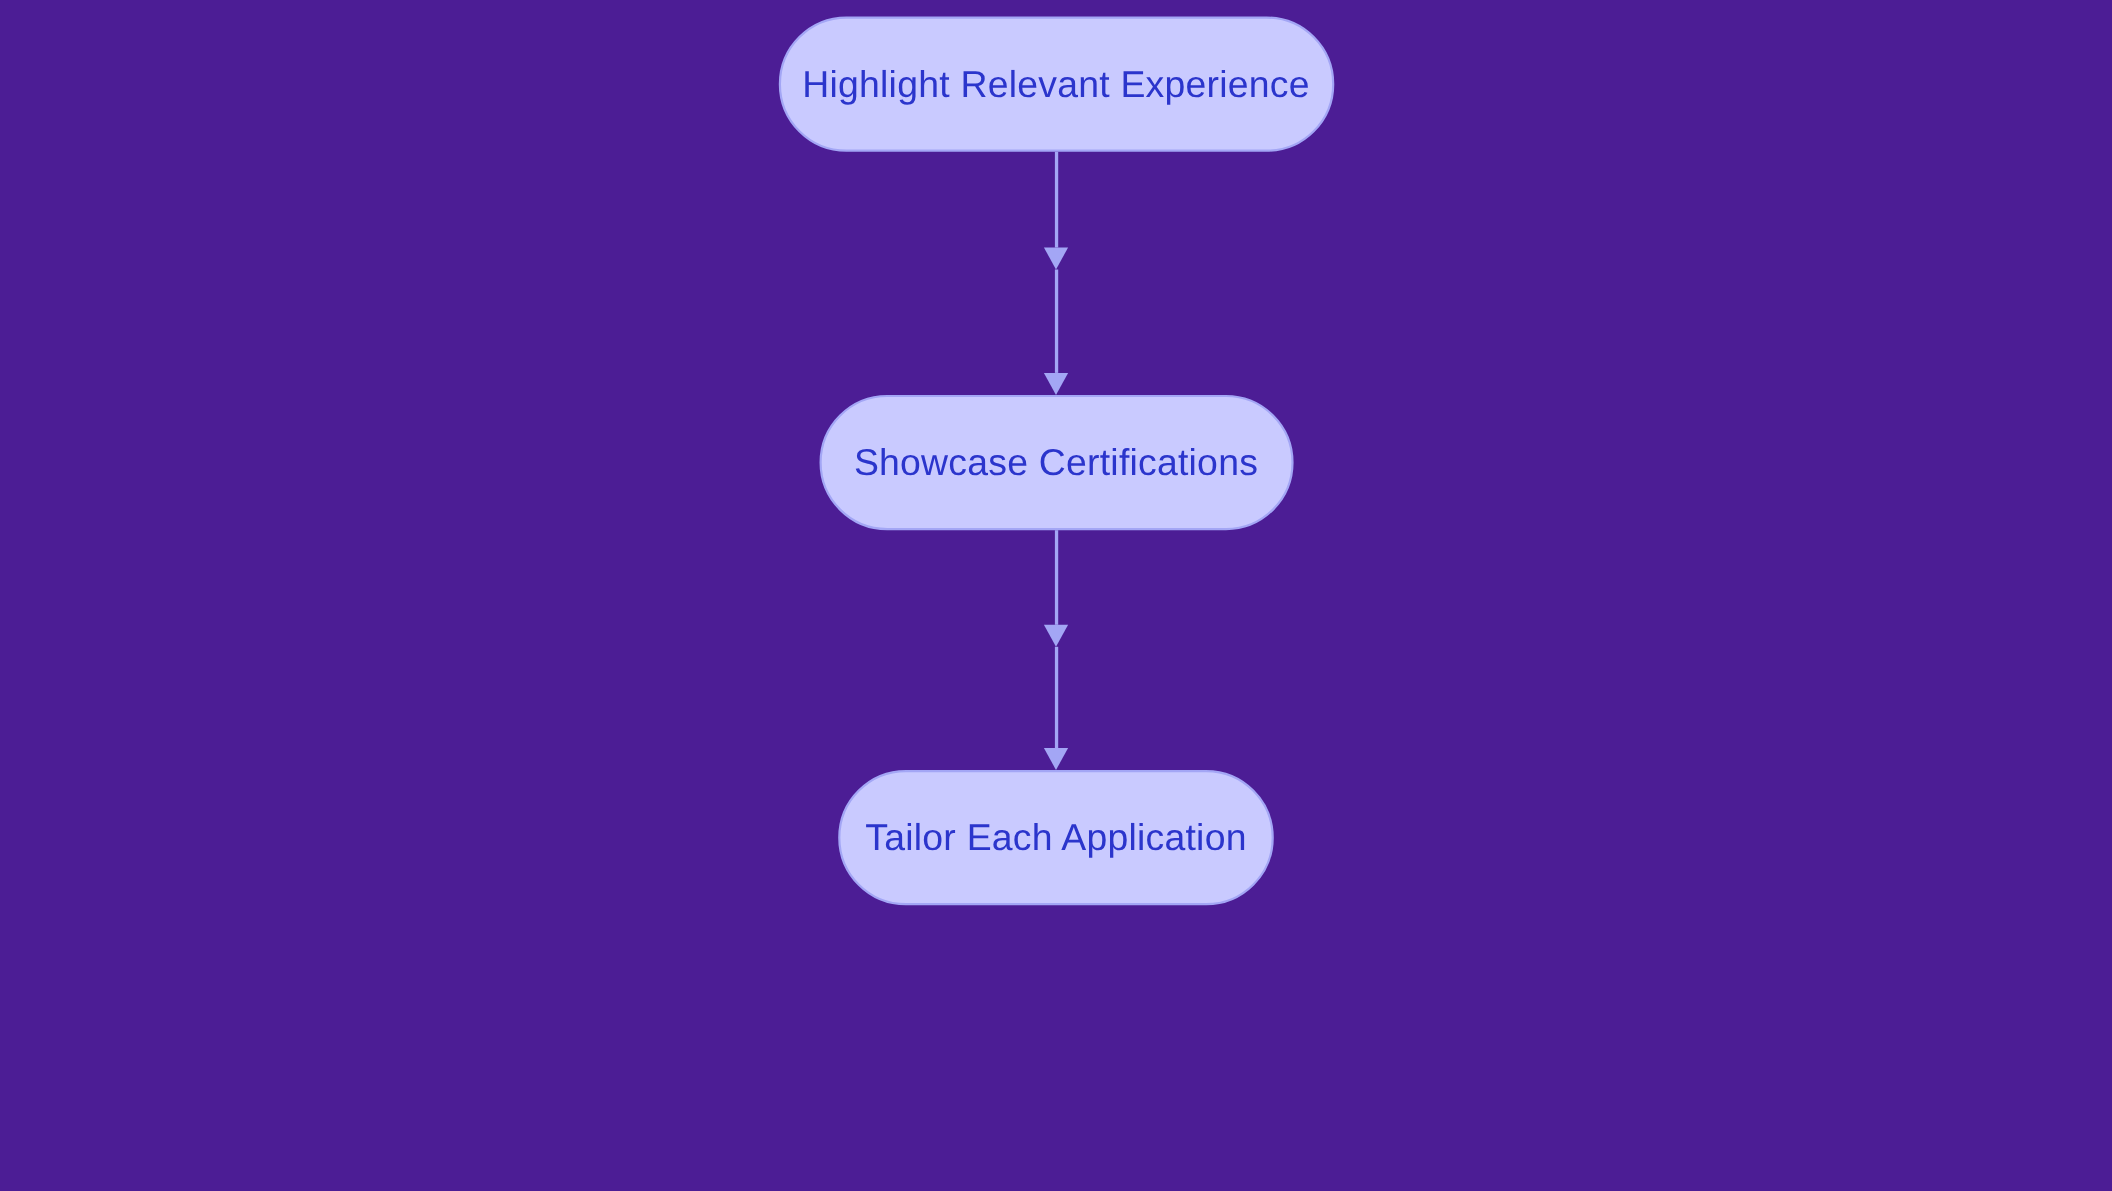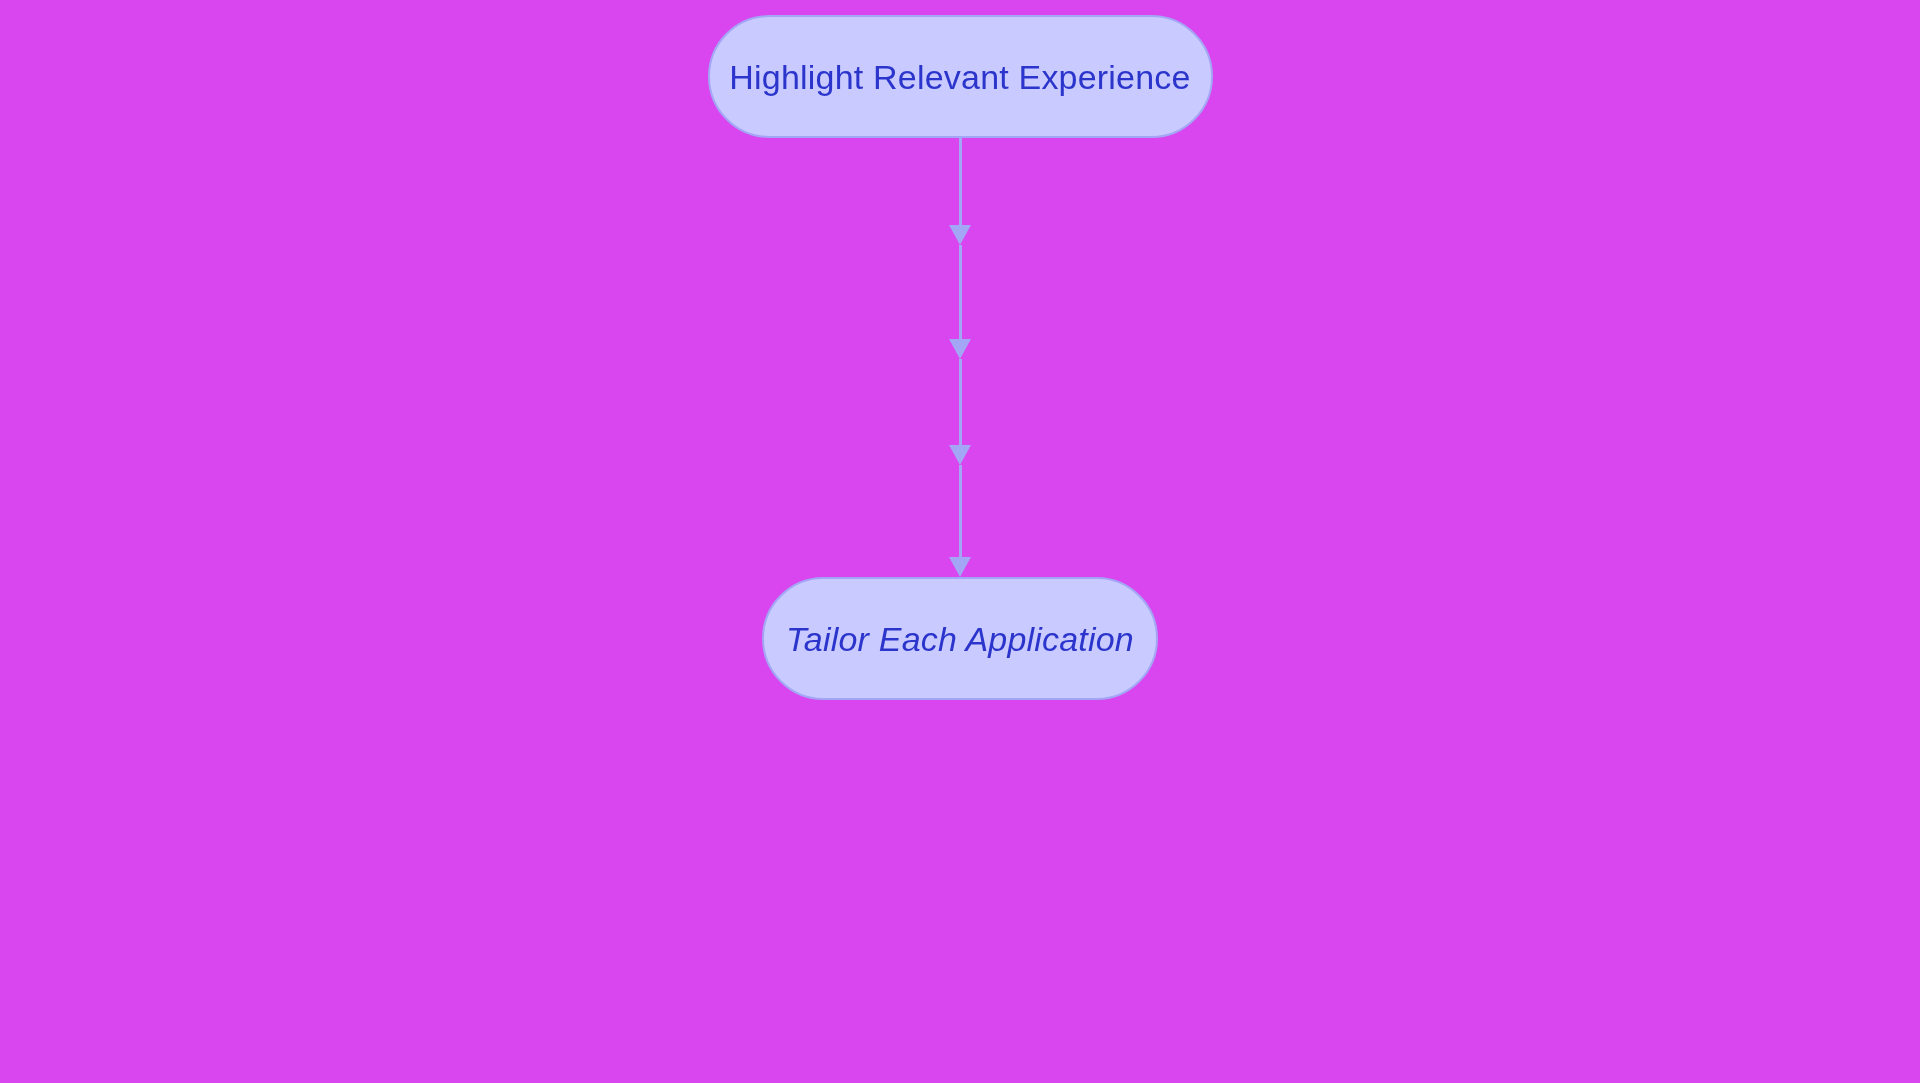--- a/index.html
+++ b/index.html
@@ -12,21 +12,21 @@
     height: 1083px;
     background: #ffffff;
     font-family: "Liberation Sans", sans-serif;
     overflow: hidden;
   }
 
   #flowchart {
     position: relative;
     width: 1920px;
     height: 1083px;
-    background: #d946ef;
+    background: #4c1d95;
   }
 
   
   .flow-stack {
     position: absolute;
     left: 0;
     top: 0;
     width: 1920px;
     height: 1083px;
     display: flex;
@@ -78,21 +78,21 @@
     border-right: 11px solid transparent;
     border-top: 20px solid #a3a6f5;
     flex: 0 0 auto;
   }
 
   
   .node-0 { width: 505px; height: 123px; margin-top: 15px; }
   .node-1 { width: 280px; height: 123px; }
   .node-2 { width: 431px; height: 123px; }
   .node-3 { width: 410px; height: 123px; }
-  .node-4 { width: 396px; height: 123px; font-style: italic; }
+  .node-4 { width: 396px; height: 123px; }
 
   .conn-0 { height: 107px; }
   .conn-1 { height: 114px; }
   .conn-2 { height: 106px; }
   .conn-3 { height: 112px; }
 </style>
 </head>
 <body>
 
 <div id="flowchart">
@@ -106,20 +106,23 @@
       <div class="connector-line"></div>
       <div class="connector-head"></div>
     </div>
 
 
     <div class="connector conn-1">
       <div class="connector-line"></div>
       <div class="connector-head"></div>
     </div>
 
+    <div class="node node-2">
+      <span class="node-label">Showcase Certifications</span>
+    </div>
 
     <div class="connector conn-2">
       <div class="connector-line"></div>
       <div class="connector-head"></div>
     </div>
 
 
     <div class="connector conn-3">
       <div class="connector-line"></div>
       <div class="connector-head"></div>

